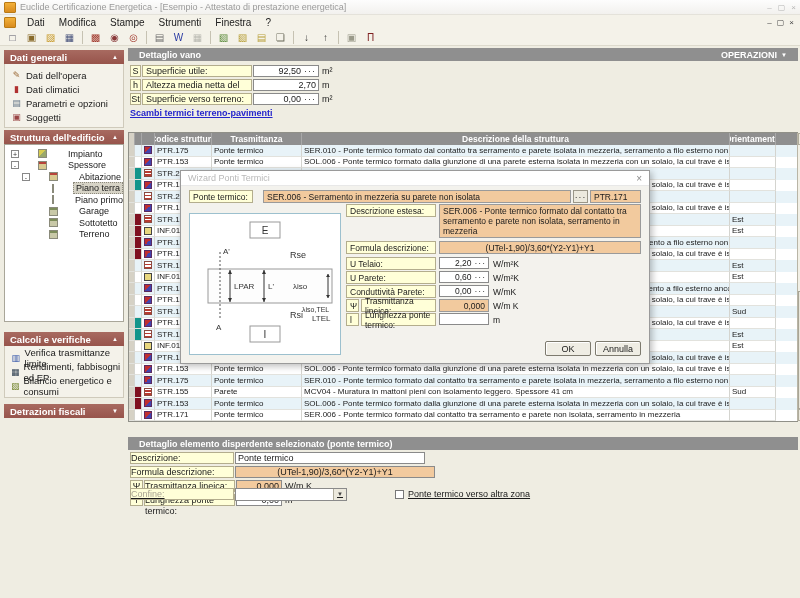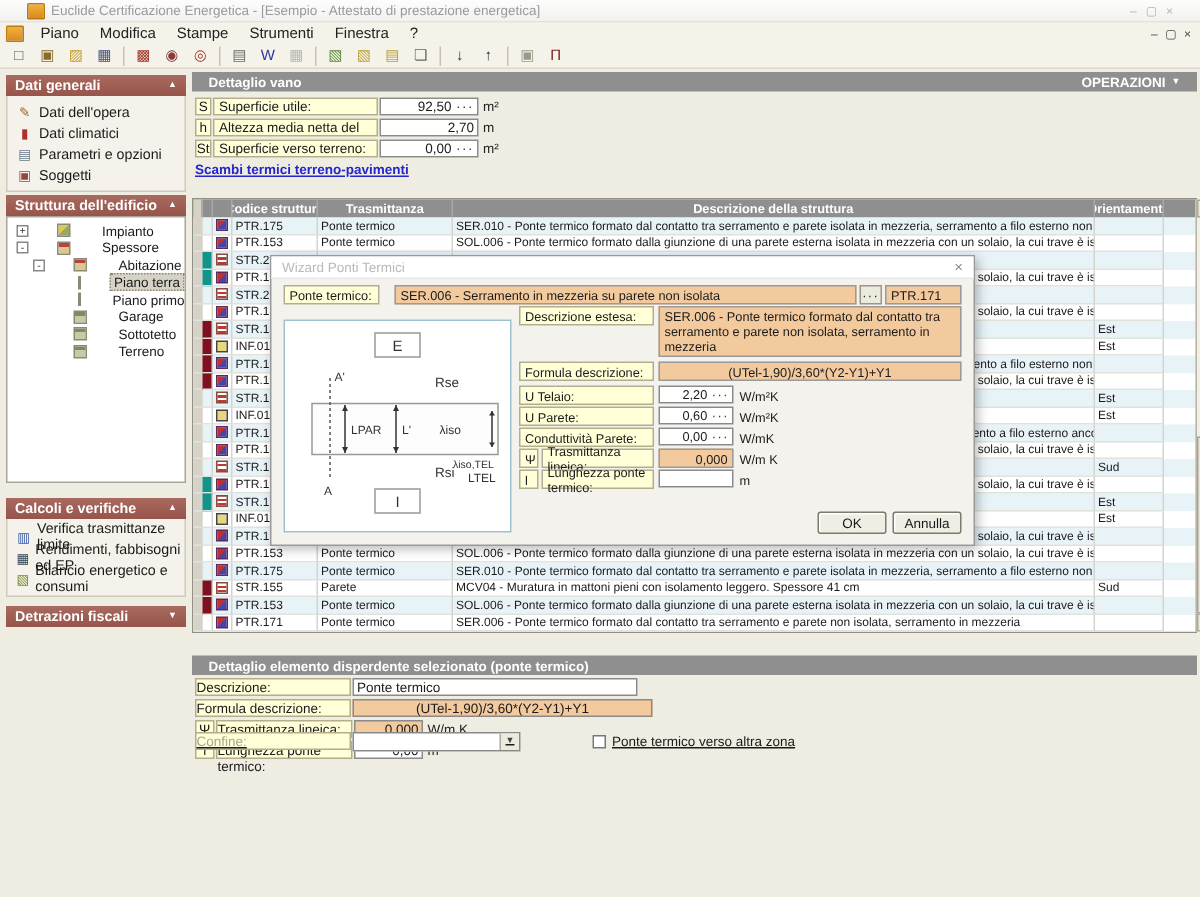--- a/index.html
+++ b/index.html
@@ -1,21 +1,21 @@
 <!DOCTYPE html>
 <html><head>
 <meta charset="utf-8">
 <style>
   html,body{margin:0;padding:0;background:#d8d5cc;}
   #app{position:relative;width:800px;height:598px;background:#EFEDE2;overflow:hidden;
        font-family:"Liberation Sans","DejaVu Sans",sans-serif;font-size:9px;color:#1a1a1a;}
 
   
   .titlebar{position:absolute;left:0;top:0;width:800px;height:15px;background:linear-gradient(#fdfdfd,#f2f1ee);
-    display:flex;align-items:center;padding:0 18px;box-sizing:border-box;color:#9a9a9a;font-size:9px;border-bottom:1px solid #e4e2da;}
+    display:flex;align-items:center;padding:0 4px;box-sizing:border-box;color:#9a9a9a;font-size:9px;border-bottom:1px solid #e4e2da;}
   .app-icon{width:10px;height:9px;background:linear-gradient(#f3b13a,#d98b1d);border:1px solid #b97a14;border-radius:1px;margin-right:4px;}
   .tb-title{flex:1;white-space:nowrap;overflow:hidden;}
   .winbtns{display:flex;gap:6px;color:#b5b5b5;font-size:8px;}
   .menubar{position:absolute;left:0;top:15px;width:800px;height:14px;background:#F4F2E9;display:flex;align-items:center;
     padding-left:4px;box-sizing:border-box;font-size:10px;color:#222;}
   .menu-item{padding:0 7px;cursor:default;}
   .mdi-btns{margin-left:auto;margin-right:6px;display:flex;gap:5px;font-size:8px;color:#444;}
   .toolbar{position:absolute;left:0;top:29px;width:800px;height:17px;background:#F4F2E9;display:flex;align-items:center;
     padding-left:3px;box-sizing:border-box;border-bottom:1px solid #DDDACD;}
   .tool{width:17px;height:15px;display:flex;align-items:center;justify-content:center;font-size:10px;border:1px solid transparent;}
@@ -121,21 +121,21 @@
     <span class="tb-title">Euclide Certificazione Energetica - [Esempio - Attestato di prestazione energetica]</span>
     <span class="winbtns">
       <span>–</span>
       <span>▢</span>
       <span>×</span>
     </span>
   </div>
 
   <div class="menubar">
     <span class="app-icon" style="background:linear-gradient(#f3b13a,#d98b1d);"></span>
-    <span id="menu-items"><span class="menu-item">Piano</span><span class="menu-item">Modifica</span><span class="menu-item">Stampe</span><span class="menu-item">Strumenti</span><span class="menu-item">Finestra</span><span class="menu-item">?</span></span>
+    <span id="menu-items"><span class="menu-item">Dati</span><span class="menu-item">Modifica</span><span class="menu-item">Stampe</span><span class="menu-item">Strumenti</span><span class="menu-item">Finestra</span><span class="menu-item">?</span></span>
     <span class="mdi-btns">
       <span>–</span>
       <span>▢</span>
       <span>×</span>
     </span>
   </div>
 
   <div class="toolbar" id="toolbar">
       <span class="tool" style="color: rgb(85, 85, 102);">□</span>
       <span class="tool" style="color: rgb(136, 106, 42);">▣</span>

